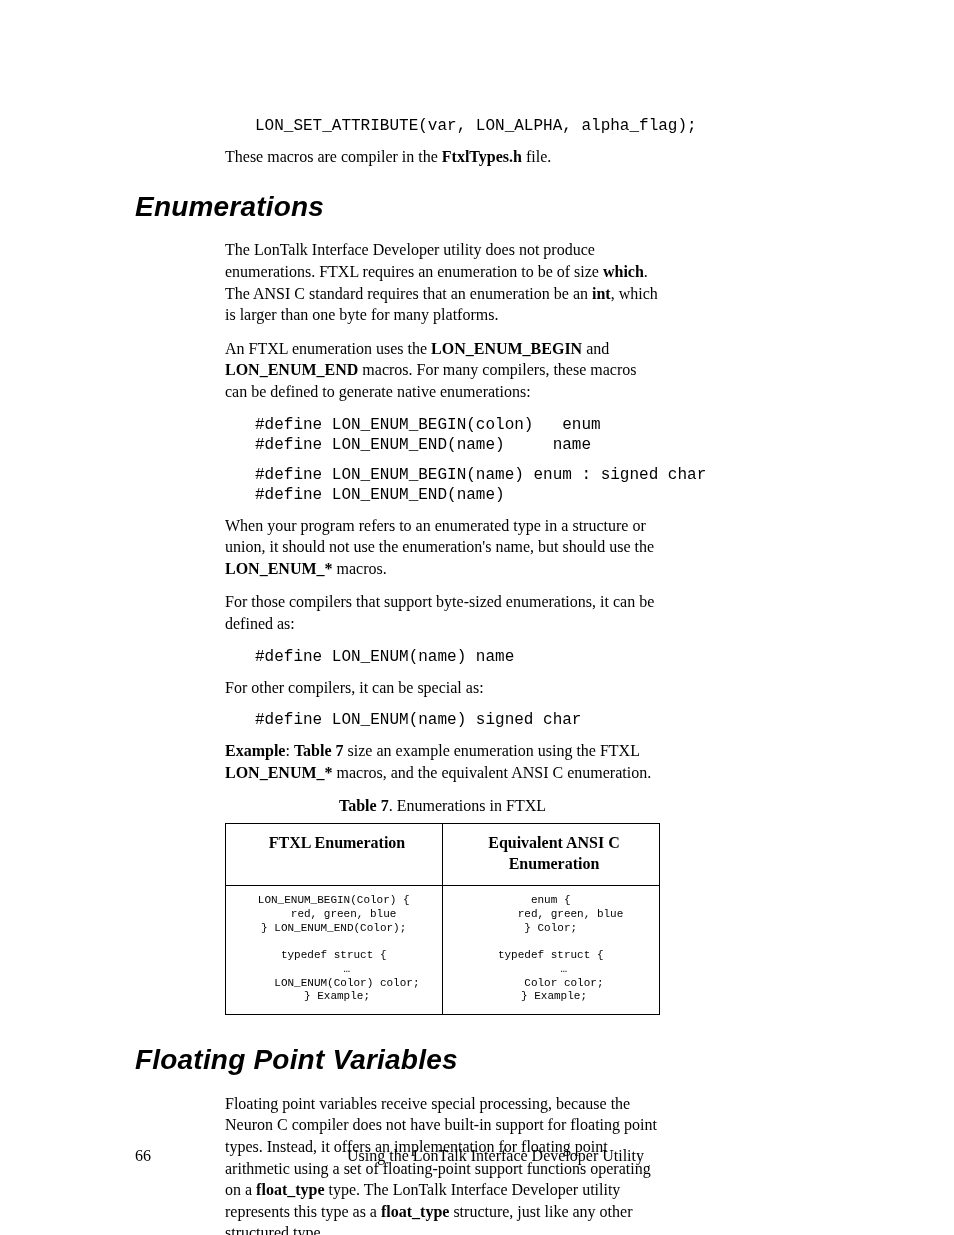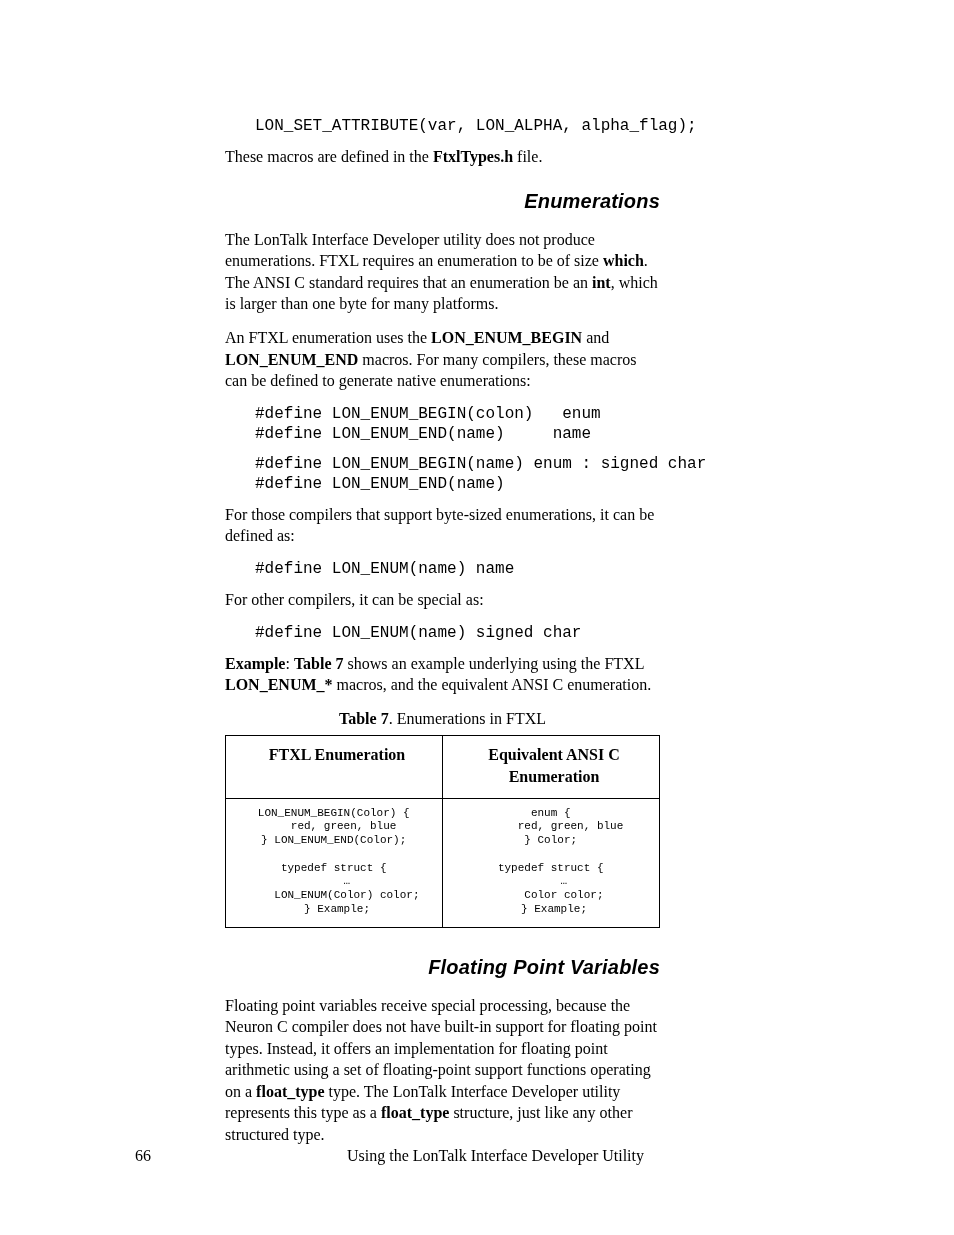--- a/index.html
+++ b/index.html
@@ -31,24 +31,23 @@
   .code-indent {
     margin-left: 30px;
     margin-top: 6px;
     margin-bottom: 10px;
   }
   p { margin: 0 0 12px 0; }
   h2.section {
     font-family: Arial, Helvetica, sans-serif;
     font-style: italic;
     font-weight: 600;
-    font-size: 20px;
-    margin: 20px 0 14px 16px;
+    font-size: 28px;
+    margin: 20px 0 14px 0;
     letter-spacing: 0.2px;
-    text-align: right;
   }
   .bold { font-weight: bold; }
   .caption {
     text-align: center;
     margin: 10px 0 6px 0;
   }
   table.enum {
     border-collapse: collapse;
     width: 100%;
     margin-top: 4px;
@@ -79,43 +78,46 @@
   .footer .ftitle { float: right; }
 </style>
 </head>
 <body>
 
 <div class="page">
 
   <div class="body-col">
     <div class="code code-indent">LON_SET_ATTRIBUTE(var, LON_ALPHA, alpha_flag);</div>
     <p>
-      <span>These macros are defined in the </span><span class="bold">FtxlTypes.h</span><span> file.</span>
+      <span>These macros are compiler in the </span><span class="bold">FtxlTypes.h</span><span> file.</span>
     </p>
   </div>
 
   <h2 class="section">Enumerations</h2>
 
   <div class="body-col">
     <p>
       <span>The LonTalk Interface Developer utility does not produce enumerations.  FTXL requires an enumeration to be of size </span><span class="bold">which</span><span>.  The ANSI C standard requires that an enumeration be an </span><span class="bold">int</span><span>, which is larger than one byte for many platforms.</span>
     </p>
     <p>
       <span>An FTXL enumeration uses the </span><span class="bold">LON_ENUM_BEGIN</span><span> and </span><span class="bold">LON_ENUM_END</span><span> macros.  For many compilers, these macros can be defined to generate native enumerations:</span>
     </p>
     <div class="code code-indent">#define LON_ENUM_BEGIN(colon)   enum
 #define LON_ENUM_END(name)     name</div>
     <div class="code code-indent">#define LON_ENUM_BEGIN(name) enum : signed char
 #define LON_ENUM_END(name)</div>
+    <p>
+      <span>When your program refers to an enumerated type in a structure or union, it should not use the enumeration's name, but should use the </span><span class="bold">LON_ENUM_*</span><span> macros.</span>
+    </p>
     <p>For those compilers that support byte-sized enumerations, it can be defined as:</p>
     <div class="code code-indent">#define LON_ENUM(name) name</div>
     <p>For other compilers, it can be special as:</p>
     <div class="code code-indent">#define LON_ENUM(name) signed char</div>
     <p>
-      <span class="bold">Example</span><span>:  </span><span class="bold">Table 7</span><span> shows an example underlying using the FTXL </span><span class="bold">LON_ENUM_*</span><span> macros, and the equivalent ANSI C enumeration.</span>
+      <span class="bold">Example</span><span>:  </span><span class="bold">Table 7</span><span> size an example enumeration using the FTXL </span><span class="bold">LON_ENUM_*</span><span> macros, and the equivalent ANSI C enumeration.</span>
     </p>
     <div class="caption">
       <span class="bold">Table 7</span><span>. Enumerations in FTXL</span>
     </div>
     <table class="enum">
       <tbody>
           <tr>
         <th style="width:50%">FTXL Enumeration</th>
         <th style="width:50%">Equivalent ANSI C Enumeration</th>
       </tr>

